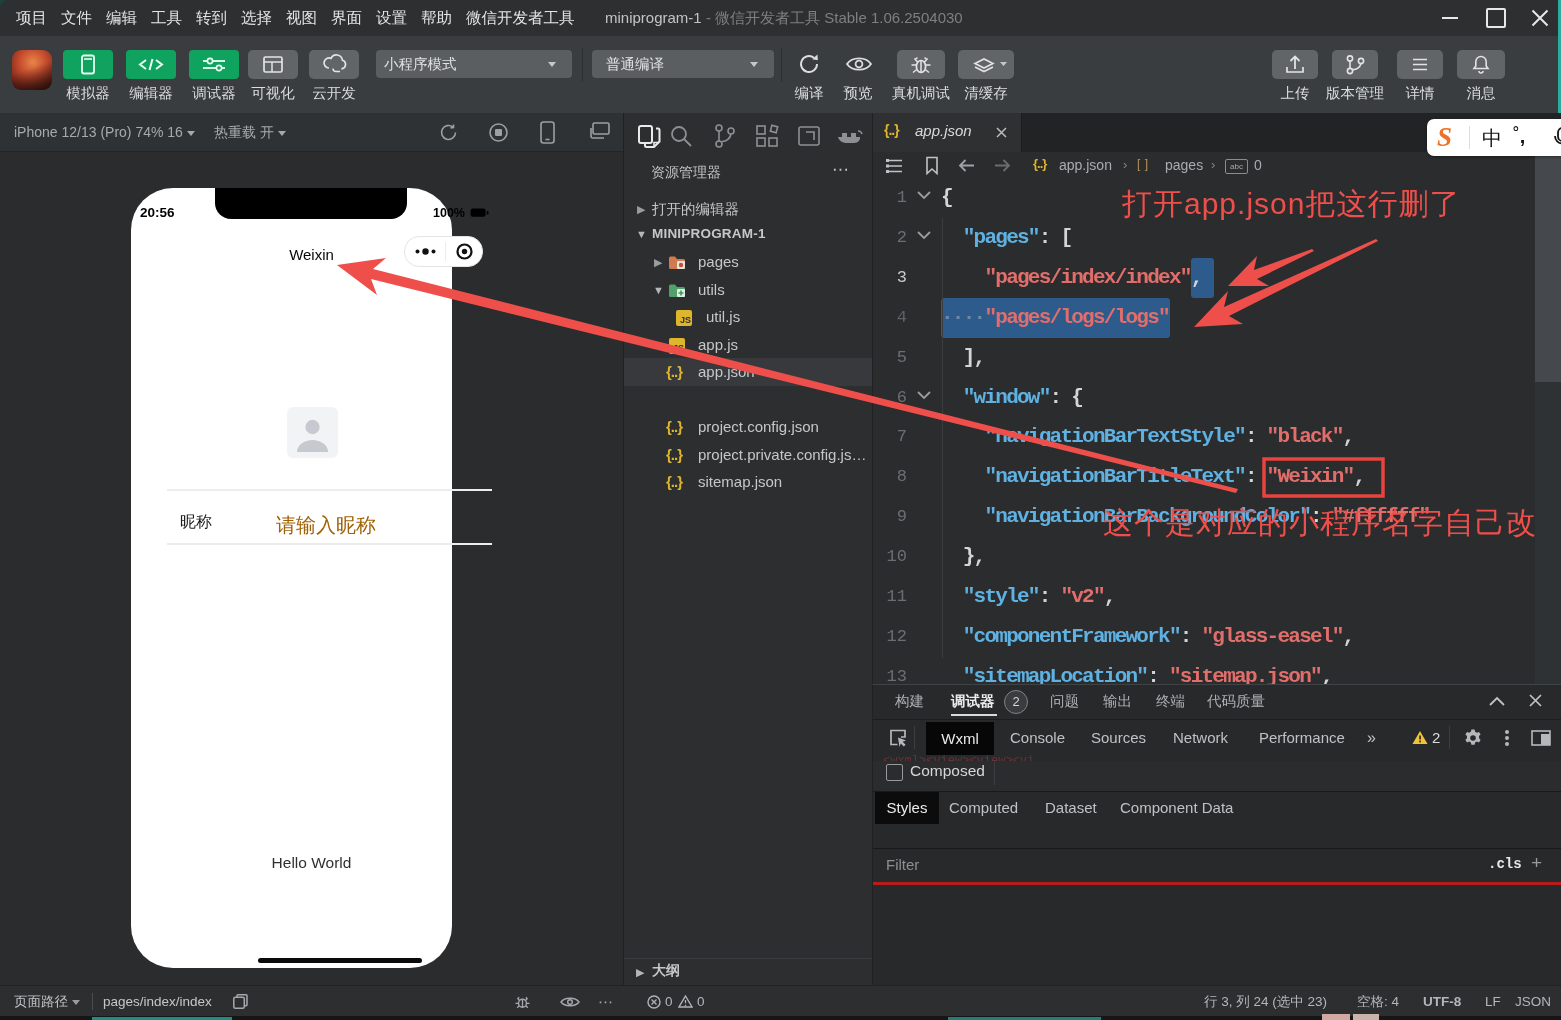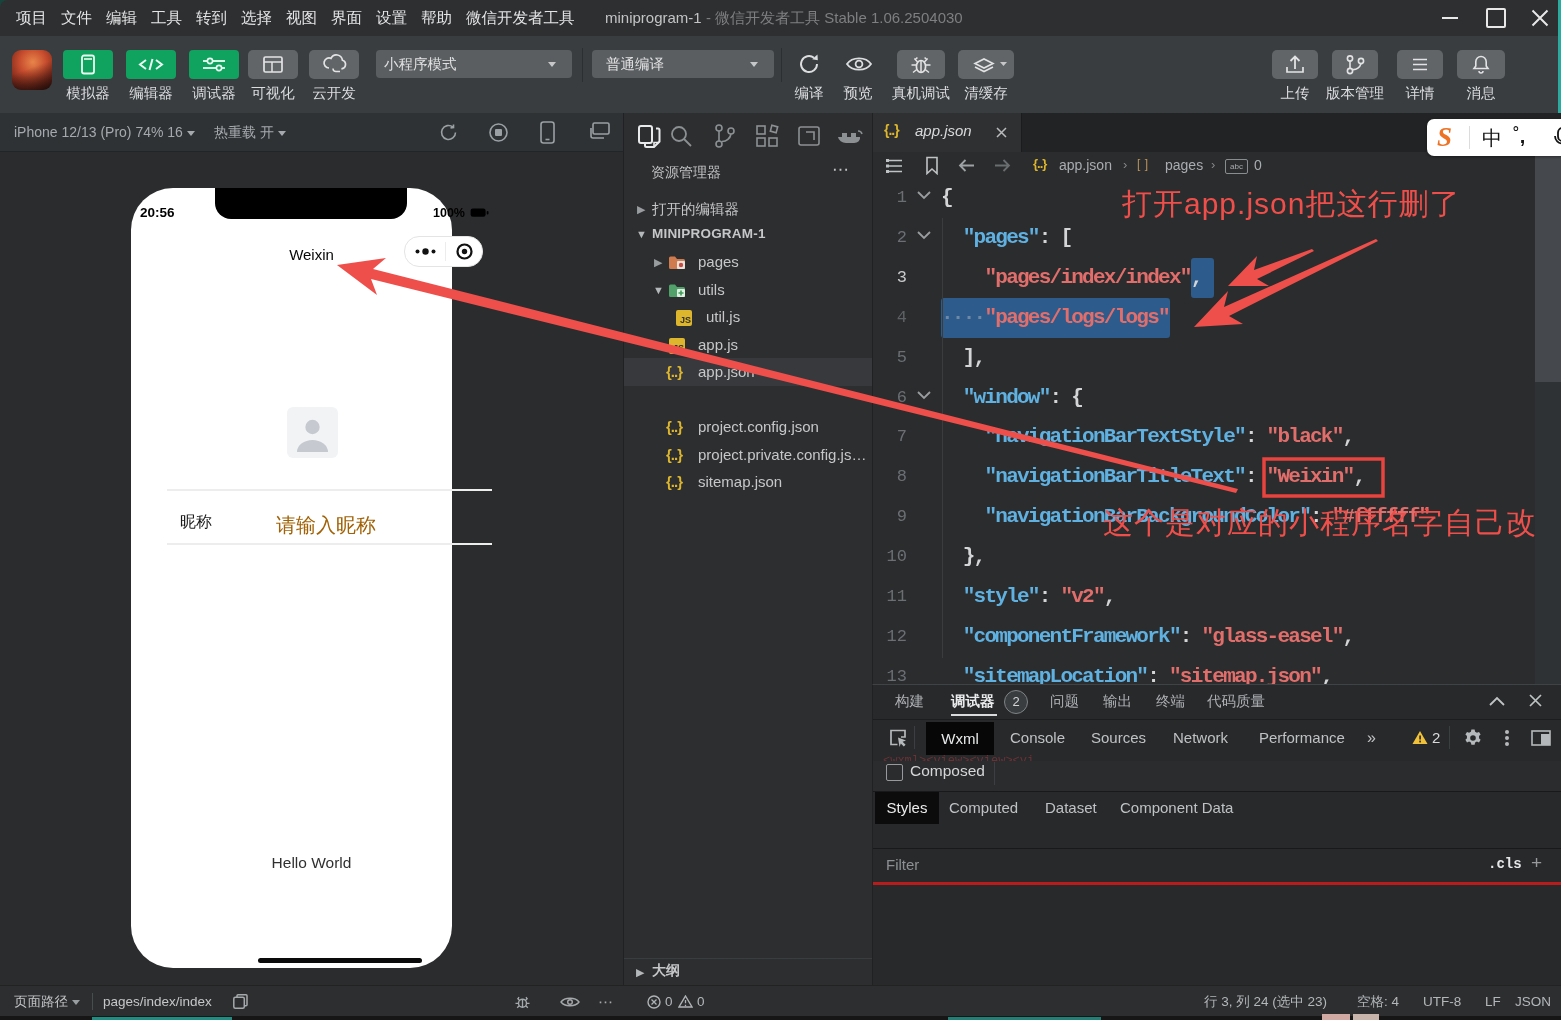--- a/index.html
+++ b/index.html
@@ -504,21 +504,21 @@
         <path d="M4.5 4.5 l5 5 M9.5 4.5 l-5 5" stroke="#b0b3b5" stroke-width="1.3"></path>
       </svg>
     <div class="st" style="left:665px;">0</div>
     <svg class="abs" style="left:678px;top:9px;" width="15" height="13">
         <path d="M7.5 1 L14 12 H1 Z" fill="none" stroke="#b0b3b5" stroke-width="1.4"></path>
         <path d="M7.5 5 v3.2 M7.5 9.8 v1.4" stroke="#b0b3b5" stroke-width="1.3"></path>
       </svg>
     <div class="st" style="left:697px;">0</div>
     <div class="st" style="left:1204px;">行 3, 列 24 (选中 23)</div>
     <div class="st" style="left:1357px;">空格: 4</div>
-    <div class="st" style="left:1423px;">UTF-8</div>
+    <div class="st" style="left:1423px;font-weight:bold;">UTF-8</div>
     <div class="st" style="left:1485px;">LF</div>
     <div class="st" style="left:1515px;">JSON</div>
   </div>
   <div class="abs" style="left:0;top:1016px;width:1561px;height:4px;background:#161616;"></div>
   <div class="abs" style="left:92px;top:1017px;width:140px;height:3px;background:#1f8d82;"></div>
   <div class="abs" style="left:948px;top:1017px;width:153px;height:3px;background:#217f76;"></div>
   <div class="abs" style="left:1322px;top:1014px;width:28px;height:6px;background:#cfa9a2;"></div>
   <div class="abs" style="left:1353px;top:1014px;width:26px;height:6px;background:#c9b4ac;"></div>
 
   <div class="abs" style="left:1427px;top:119px;width:140px;height:37px;background:#ffffff;border-radius:7px;box-shadow:0 1px 3px rgba(0,0,0,.4);">

